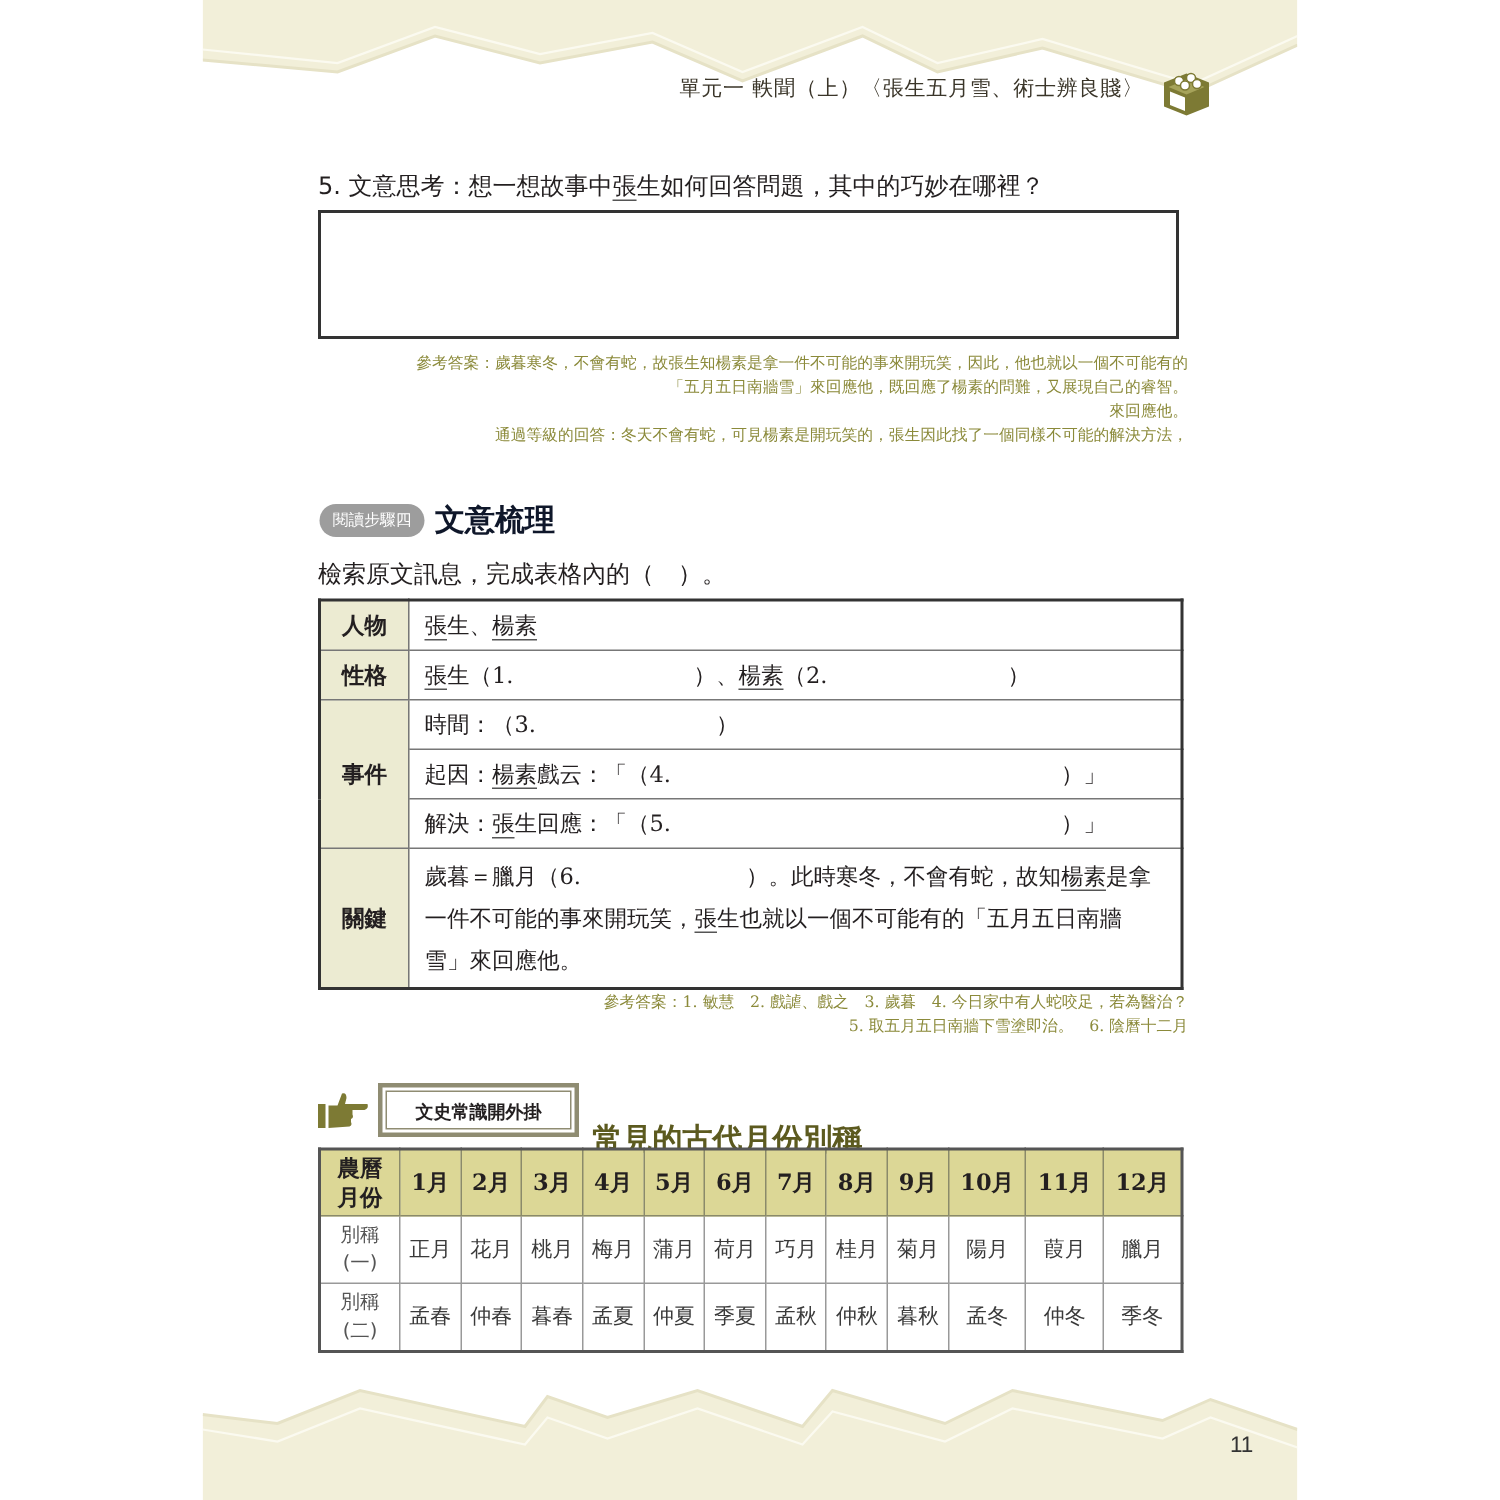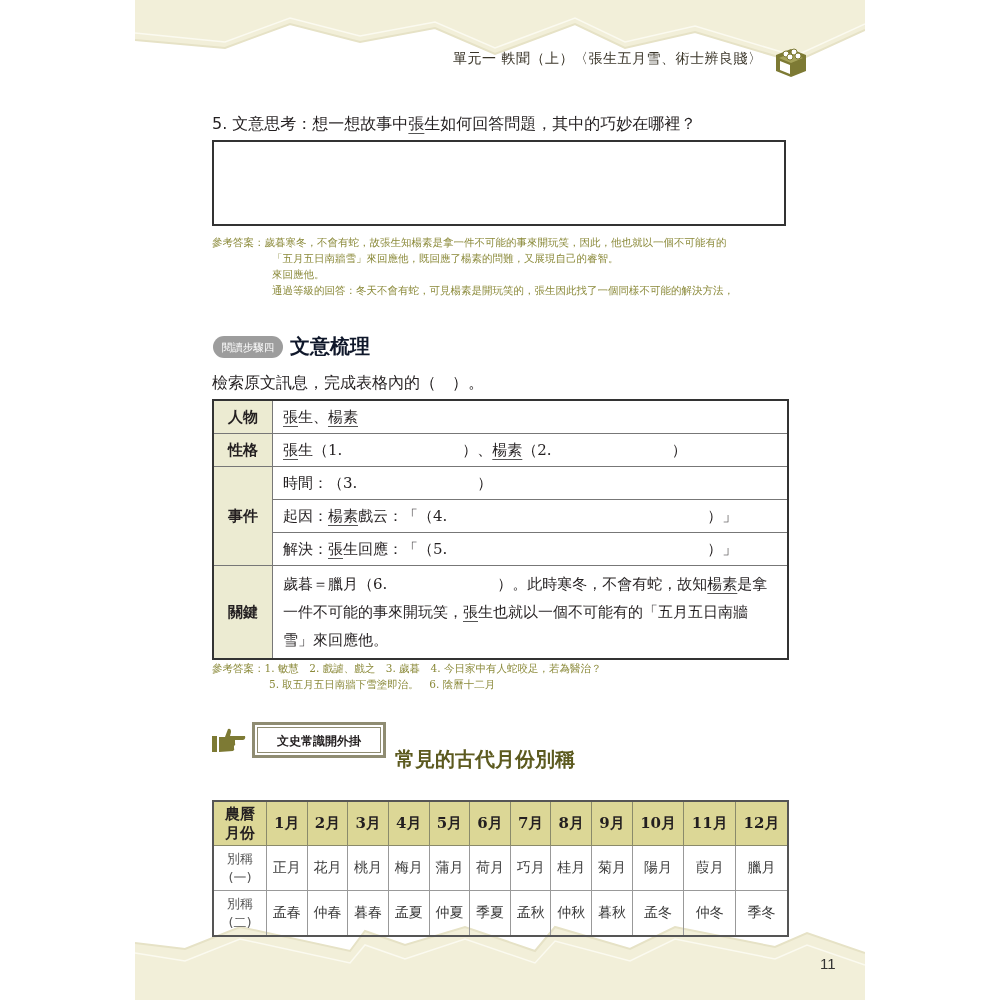--- a/index.html
+++ b/index.html
@@ -10,39 +10,39 @@
   .deco svg { display:block; }
   .header-text { position:absolute; left:453px; top:50px; font-size:14px; color:#3a3529; letter-spacing:0.5px; white-space:nowrap;
                  font-family:"DejaVu Serif", serif; }
   .header-icon { position:absolute; left:772px; top:43px; width:38px; height:36px; }
   .abs { position:absolute; }
   .q-title { left:212px; top:114px; font-size:16px; font-family:"DejaVu Sans","Liberation Sans",sans-serif; color:#231f20; }
   .u { text-decoration:underline; text-underline-offset:4px; text-decoration-color:#555; }
   .answer-box { left:212px; top:140px; width:574px; height:86px; border:2px solid #333; box-sizing:border-box; background:#fff; }
   .ref { font-size:10.5px; color:#8b8a3a; line-height:16px; font-family:"DejaVu Serif", serif; }
   .ref-1 { left:212px; top:234px; width:580px; }
-  .ref-line { white-space:nowrap; }
+  .ref-line { white-space:nowrap;text-align:right; }
   .ind { padding-left:60px; }
   .step-badge { left:213px; top:336px; width:70px; height:22px; border-radius:11px; background:#9d9d9d; color:#fff; font-size:10.5px;
                 text-align:center; line-height:22px; font-family:"DejaVu Sans",sans-serif; }
   .step-title { left:290px; top:333px; font-size:20px; font-weight:bold; color:#0f172a; font-family:"DejaVu Sans",sans-serif; }
   .instr { left:212px; top:373px; font-size:16px; font-family:"DejaVu Sans","Liberation Sans",sans-serif; }
   table.story { position:absolute; left:212px; top:399px; width:577px; border-collapse:collapse; border:2px solid #333; }
   table.story td { border:1px solid #777; font-size:15px; padding:0 10px; height:32px; font-family:"DejaVu Serif", serif; }
   table.story td.h { background:#ecebd2; width:42px; text-align:center; font-weight:bold; padding:0 8px; color:#231f20; }
   table.story td.key-cell { line-height:28px; padding:4px 10px; height:auto; }
   .gap { display:inline-block; }
   .ref-2 { left:212px; top:660px; width:580px; }
   .ind2 { padding-left:57px; }
   .ext-icon { left:212px; top:727px; width:34px; height:26px; }
   .ext-badge { left:252px; top:722px; width:134px; height:36px; box-sizing:border-box; border:3px solid #8f8c72; padding:2px; background:#fff; }
   .ext-badge-inner { width:100%; height:100%; box-sizing:border-box; border:1px solid #8f8c72; text-align:center; line-height:26px;
                      font-size:12px; font-weight:bold; color:#231f20; font-family:"DejaVu Sans",sans-serif; }
   .ext-title { left:395px; top:726px; font-size:20px; font-weight:bold; color:#5c5a1f; font-family:"DejaVu Sans",sans-serif;margin-top:20px; }
-  table.months { position:absolute; left:212px; top:800px; width:577px; border-collapse:collapse; border:2px solid #555; }
+  table.months { position:absolute; left:212px; top:765px; width:577px; border-collapse:collapse; border:2px solid #555; }
   table.months th { background:#dcd796; font-size:15px; font-weight:bold; height:43px; border:1px solid #8a8a6a; padding:0;
                     font-family:"DejaVu Serif", serif; color:#231f20; }
   table.months th.first { width:52px; line-height:19px; font-size:15px; }
   table.months td { font-size:14px; height:44px; border:1px solid #999; text-align:center; padding:0; color:#3a3a3a;
                     font-family:"DejaVu Sans", sans-serif; }
   table.months td.rowh { line-height:19px; color:#555; font-size:13px; }
   .page-num { left:820px; top:955px; font-size:15px; color:#333; font-family:"Liberation Sans","DejaVu Sans",sans-serif; }
 </style>
 </head>
 <body>

